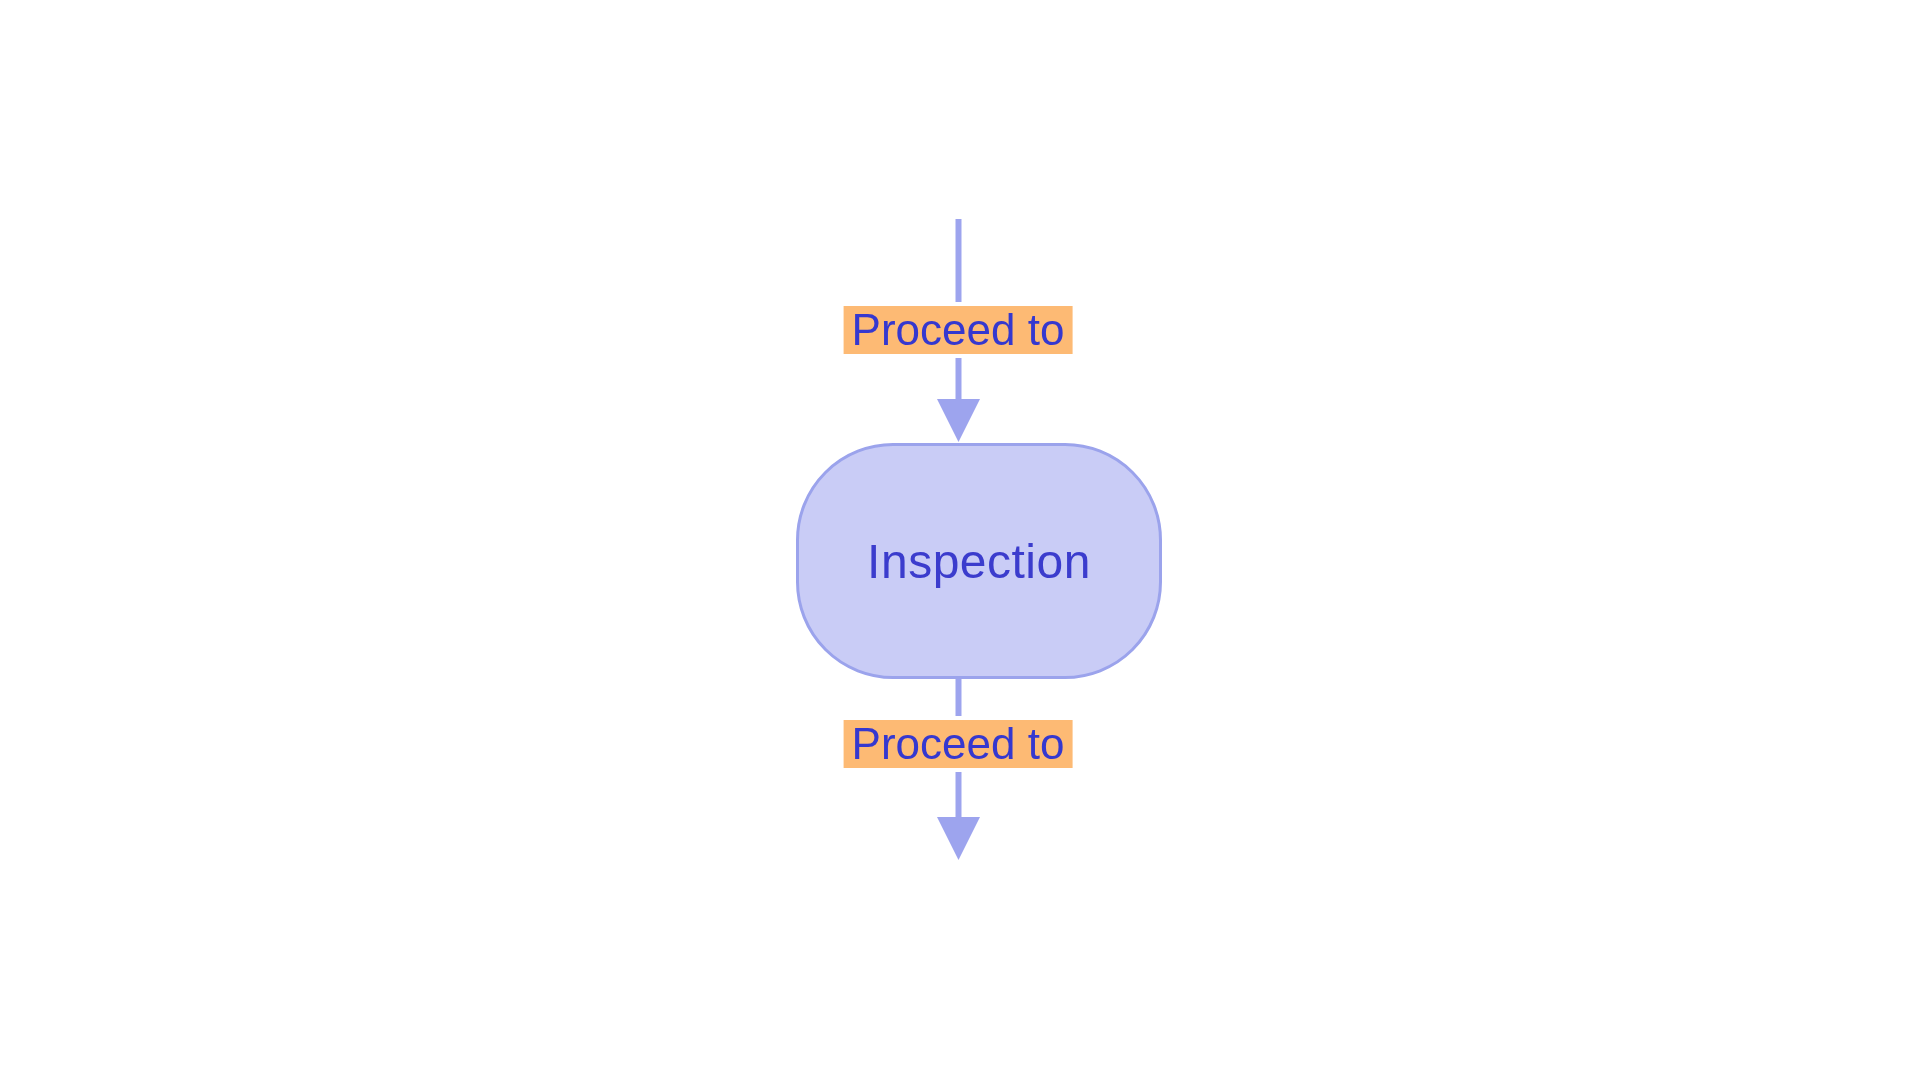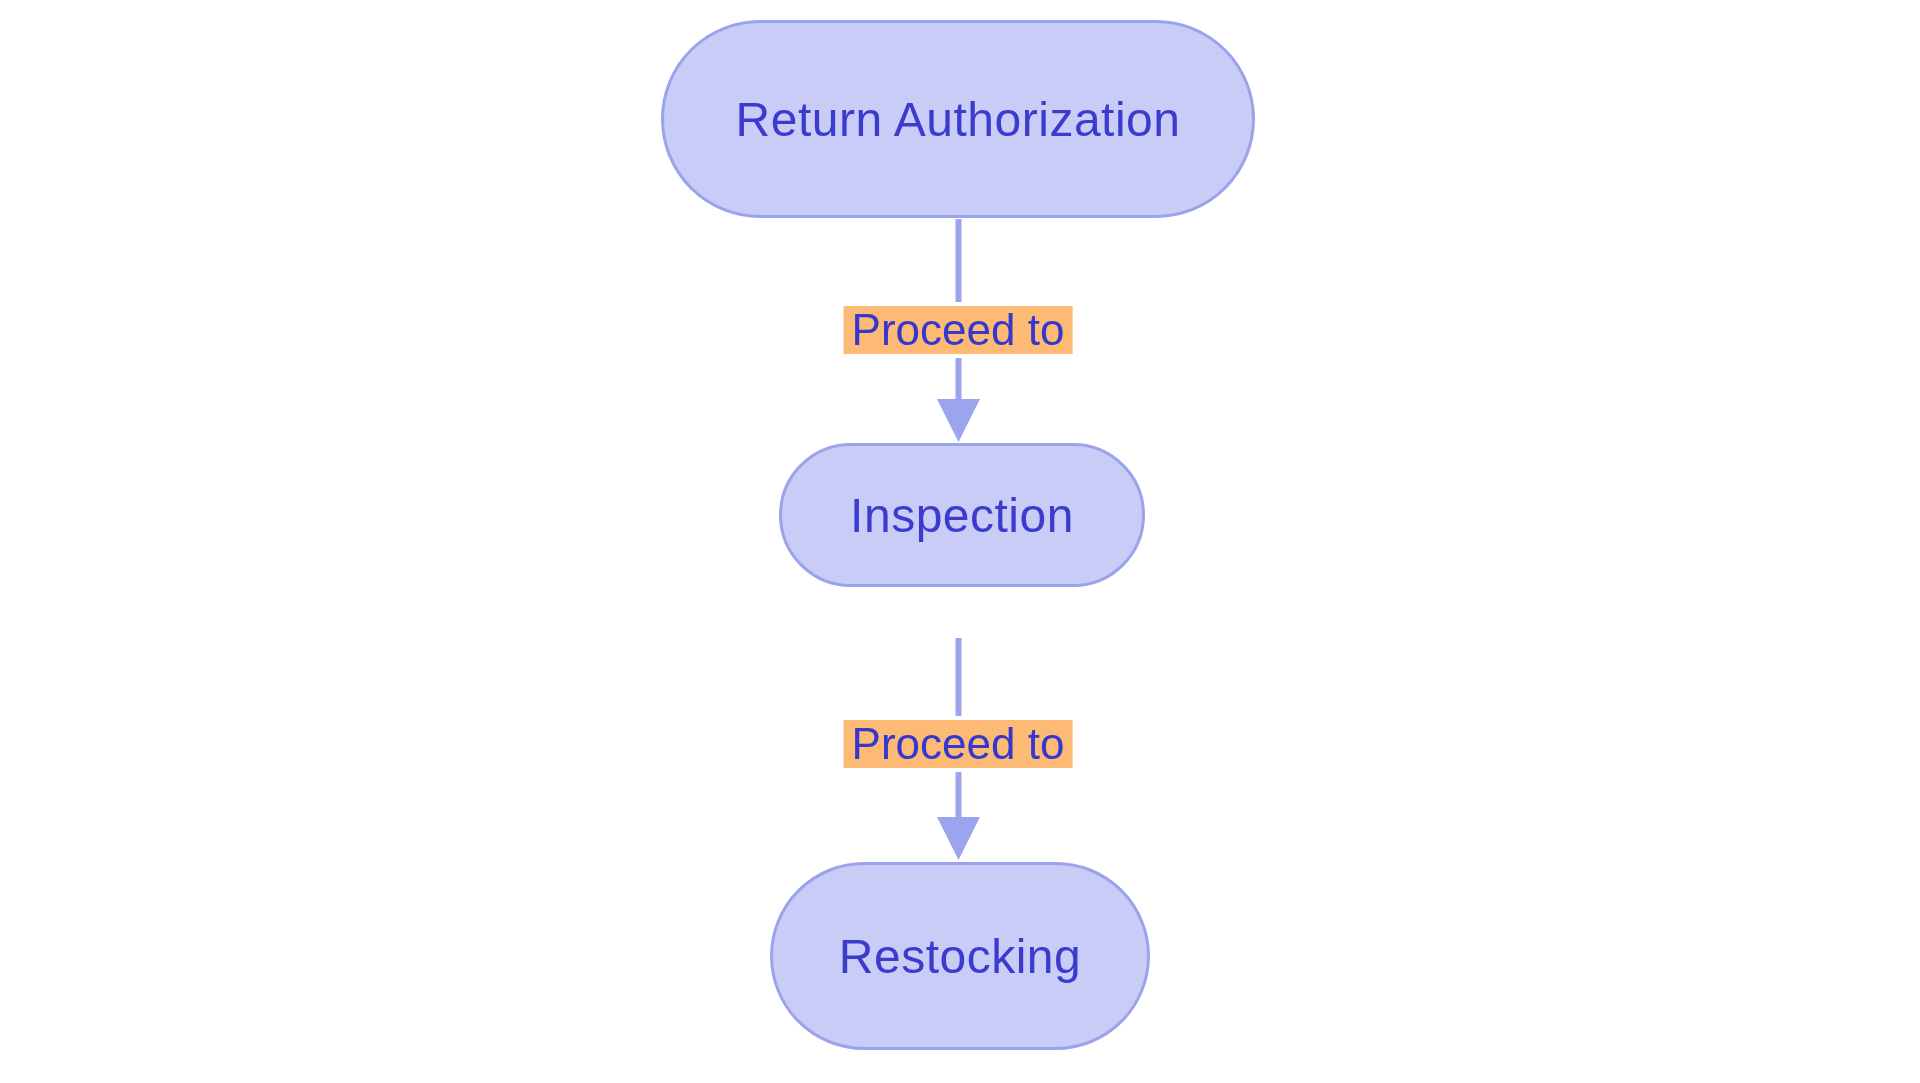--- a/index.html
+++ b/index.html
@@ -45,22 +45,22 @@
     font-size: 48px;
     font-weight: 400;
     letter-spacing: 0.5px;
   }
   .node-1 {
     left: 661px; top: 20px;
     width: 594px; height: 198px;
     border-radius: 99px;
   }
   .node-2 {
-    left: 779px; top: 443px;
-    width: 366px; height: 144px;
+    left: 796px; top: 443px;
+    width: 366px; height: 236px;
     border-radius: 97px;
   }
   .node-3 {
     left: 770px; top: 862px;
     width: 380px; height: 188px;
     border-radius: 94px;
   }
   .edge-label {
     position: absolute;
     left: 958px;
@@ -89,29 +89,23 @@
       <polygon class="edge-arrowhead" points="937,399 980,399 958.5,442"></polygon>
     </g>
 
     <g>
       <line class="edge-line" x1="958.5" y1="638" x2="958.5" y2="716"></line>
       <line class="edge-line" x1="958.5" y1="772" x2="958.5" y2="820"></line>
       <polygon class="edge-arrowhead" points="937,817 980,817 958.5,860"></polygon>
     </g>
   </svg>
 
-  <div class="node node-1">
-    <span>Return Authorization</span>
-  </div>
 
   <div class="edge-label edge-label-1">Proceed to</div>
 
   <div class="node node-2">
     <span>Inspection</span>
   </div>
 
   <div class="edge-label edge-label-2">Proceed to</div>
 
-  <div class="node node-3">
-    <span>Restocking</span>
-  </div>
 
 </div>
 
 </body></html>

